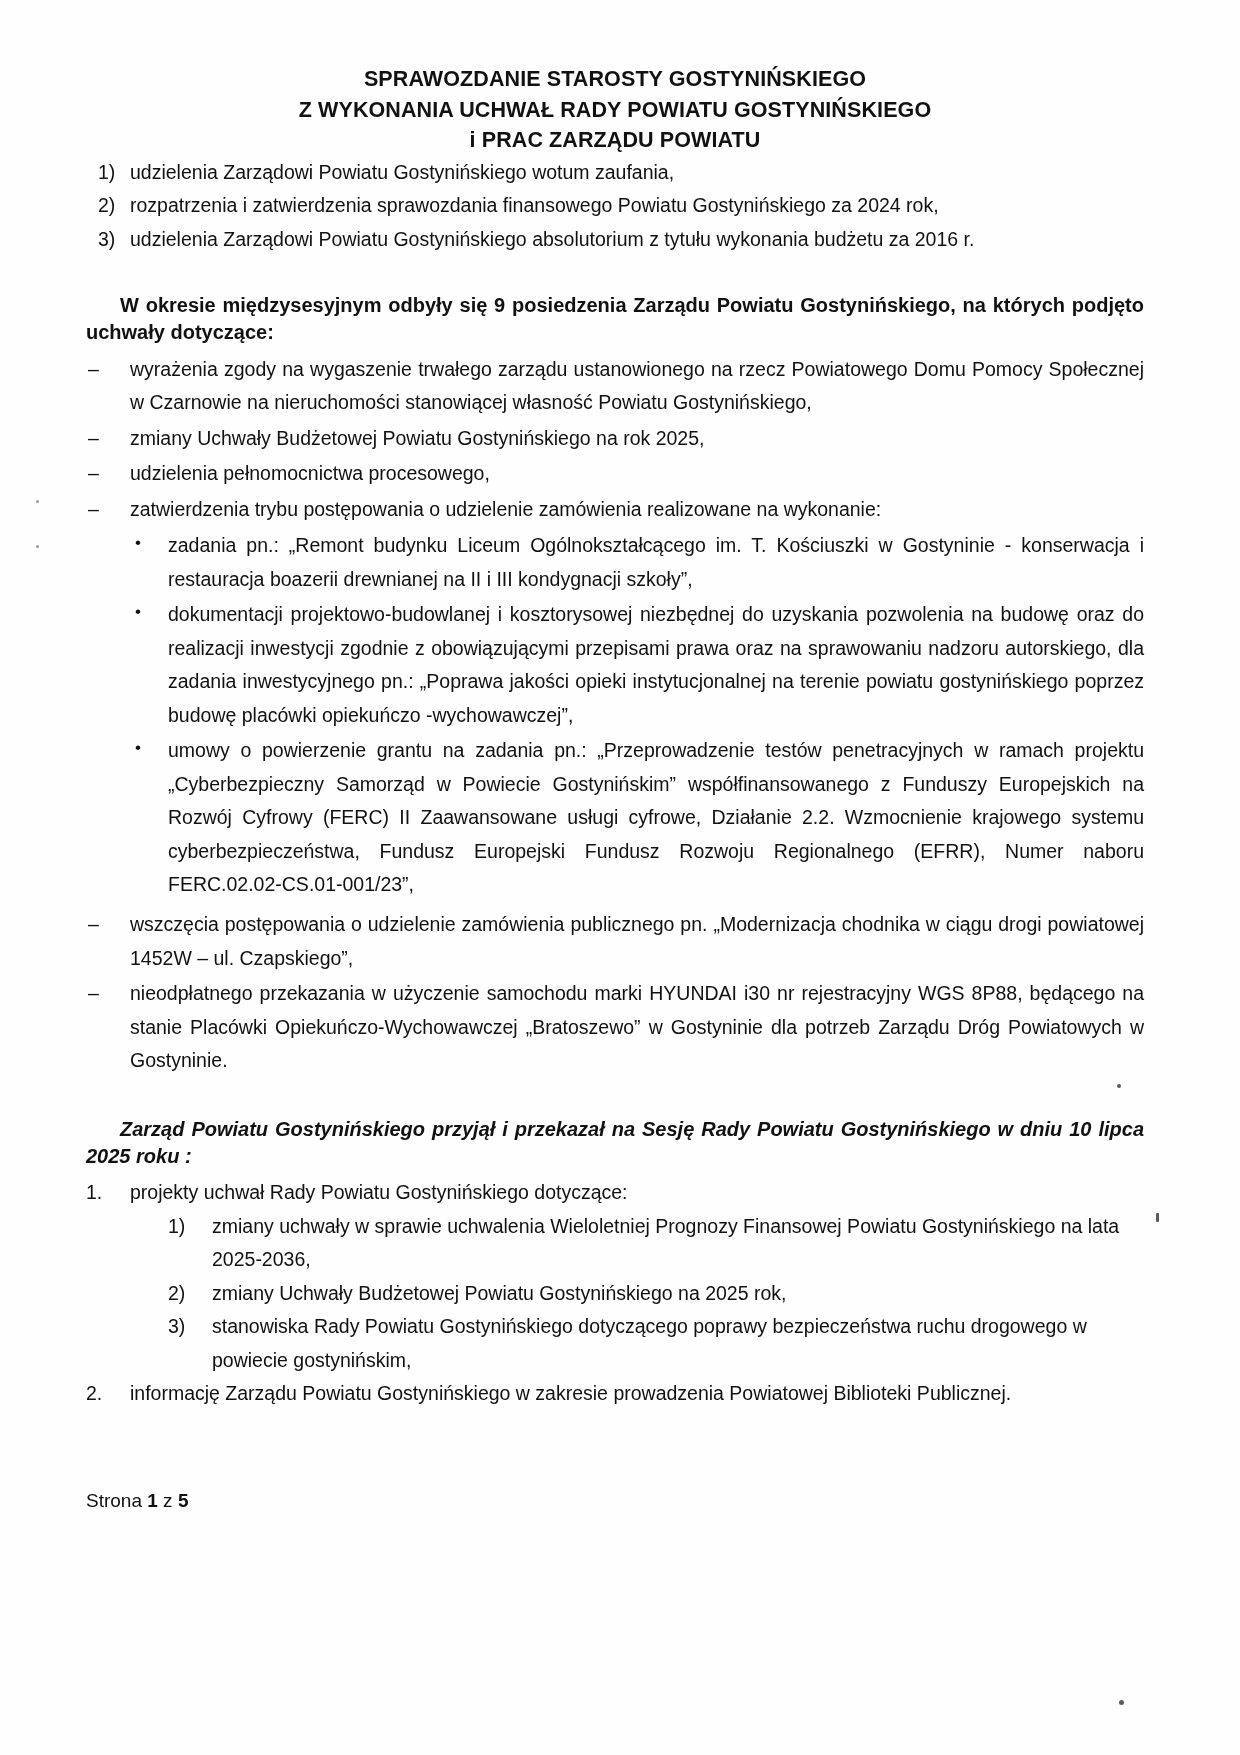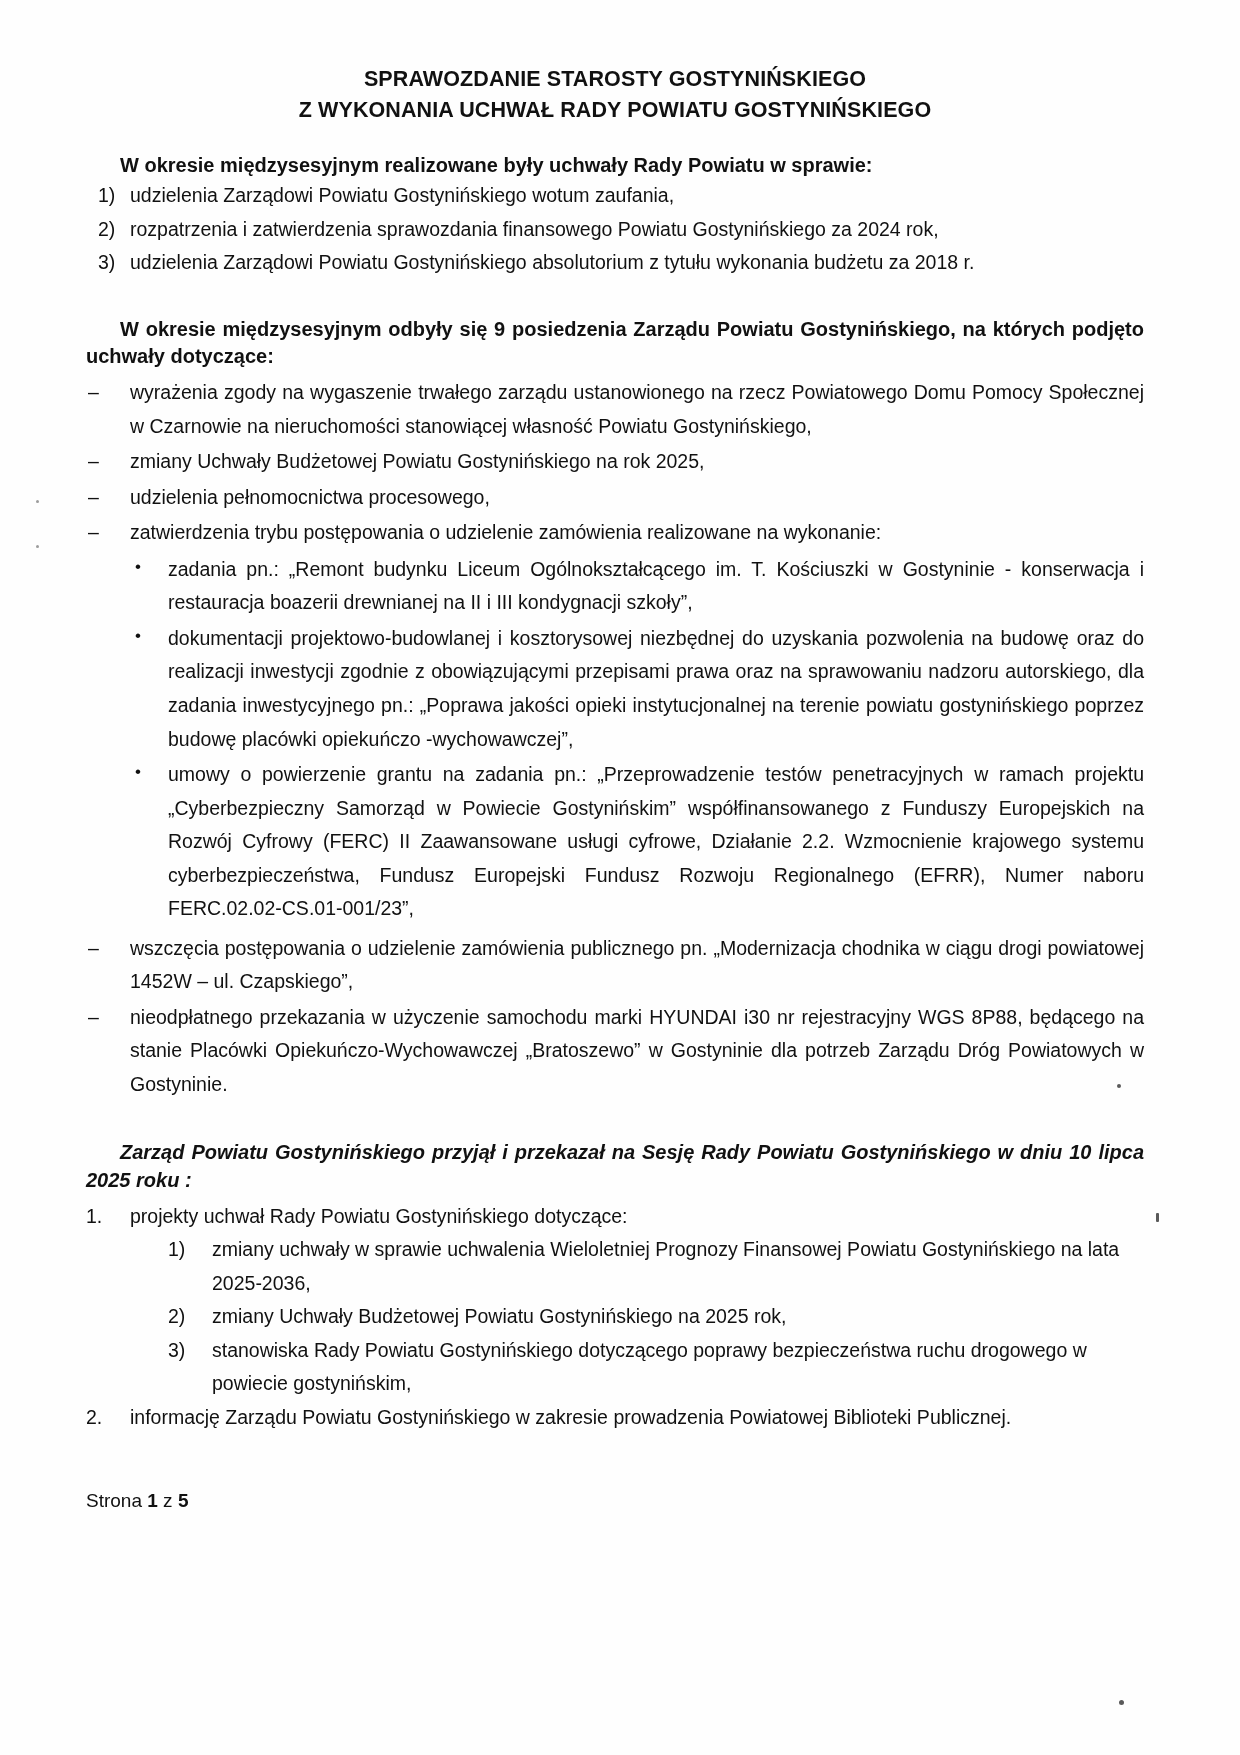--- a/index.html
+++ b/index.html
@@ -178,36 +178,36 @@
   .speck.s5 { left: 36px; top: 545px; width: 3px; height: 3px; opacity: .6; }
 </style>
 </head>
 <body>
 
 <div class="page">
 
   <div class="title-block">
     <span class="title-line">SPRAWOZDANIE STAROSTY GOSTYNIŃSKIEGO</span>
     <span class="title-line">Z WYKONANIA UCHWAŁ RADY POWIATU GOSTYNIŃSKIEGO</span>
+    <span class="title-line">i PRAC ZARZĄDU POWIATU</span>
   </div>
 
 
-  <div class="lead">W okresie międzysesyjnym realizowane były uchwały Rady Powiatu w sprawie:</div>
   <ol class="paren">
     <li>
       <span class="marker">1)</span>
       <span>udzielenia Zarządowi Powiatu Gostynińskiego wotum zaufania,</span>
     </li>
     <li>
       <span class="marker">2)</span>
       <span>rozpatrzenia i zatwierdzenia sprawozdania finansowego Powiatu Gostynińskiego za 2024 rok,</span>
     </li>
     <li>
       <span class="marker">3)</span>
-      <span>udzielenia Zarządowi Powiatu Gostynińskiego absolutorium z tytułu wykonania budżetu za 2018 r.</span>
+      <span>udzielenia Zarządowi Powiatu Gostynińskiego absolutorium z tytułu wykonania budżetu za 2016 r.</span>
     </li>
   </ol>
 
   <div class="lead block2">W okresie międzysesyjnym odbyły się 9 posiedzenia Zarządu Powiatu Gostynińskiego, na których podjęto uchwały dotyczące:</div>
   <ul class="dash">
     <li>
       <span class="marker">–</span>
       <span>wyrażenia zgody na wygaszenie trwałego zarządu ustanowionego na rzecz Powiatowego Domu Pomocy Społecznej w Czarnowie na nieruchomości stanowiącej własność Powiatu Gostynińskiego,</span>
     </li>
     <li>

